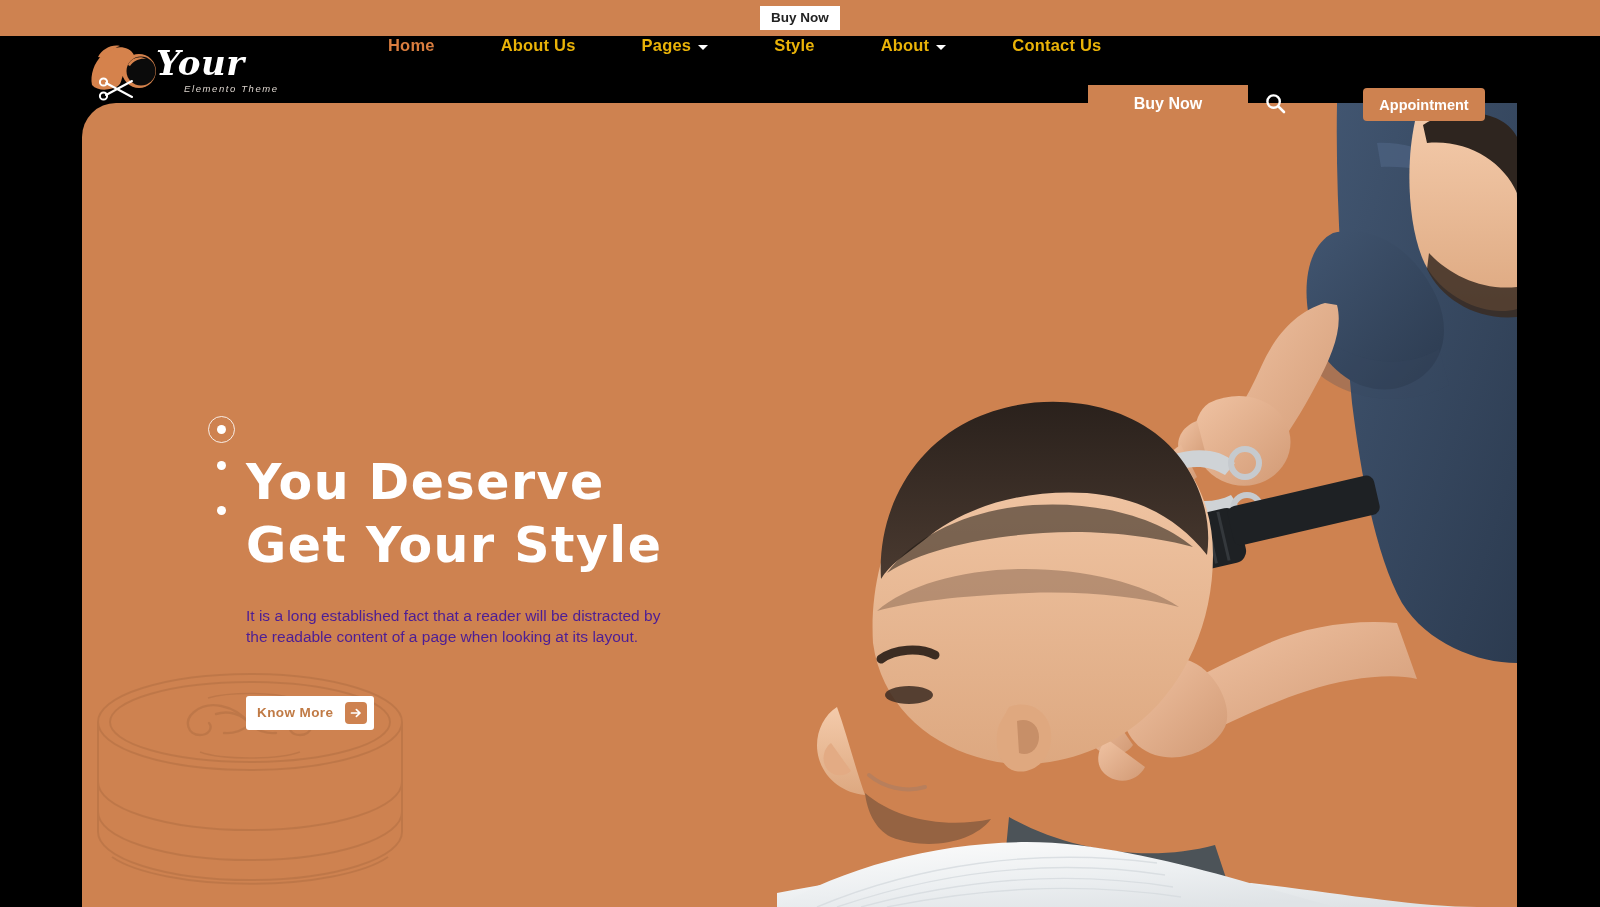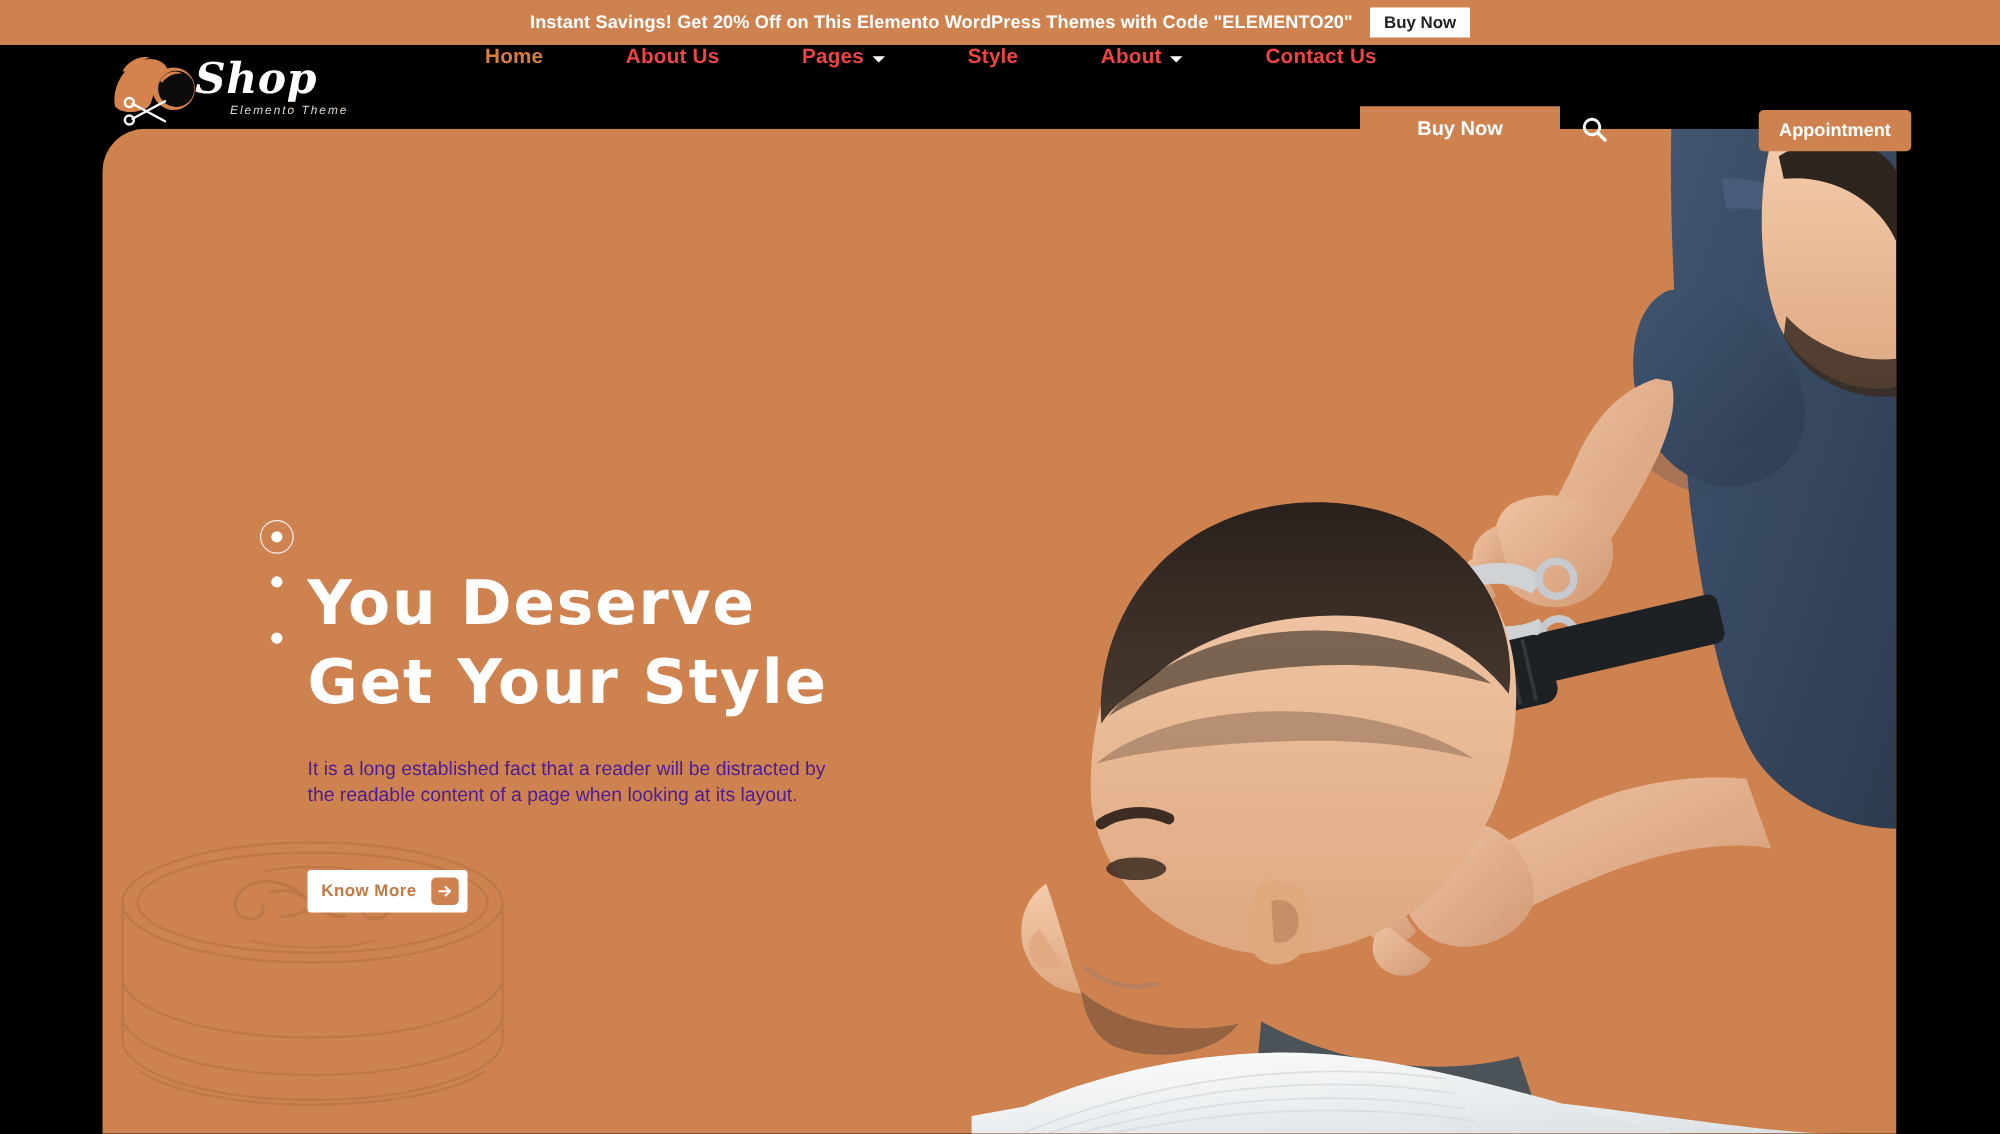--- a/index.html
+++ b/index.html
@@ -51,21 +51,21 @@
   .logo-sub {
     color:#ded6cf; font-size:9.5px; letter-spacing:1.6px;
     font-style:italic; margin-top:3px; margin-left:28px;
   }
 
   .nav {
     position:absolute; left:355px; top:0; height:67px;
     display:flex; align-items:flex-start; gap:0;
   }
   .nav-item {
-    color:#ef4444; font-size:16.5px; font-weight:600;
+    color:#eab308; font-size:16.5px; font-weight:600;
     letter-spacing:.2px; cursor:pointer;
     display:flex; align-items:center; gap:7px;
     padding:0 33px; white-space:nowrap;
   }
   .nav-item.active { color:#d97d3f; }
   .caret {
     width:0; height:0; border-left:5px solid transparent;
     border-right:5px solid transparent; border-top:5.5px solid #ffffff;
     position:relative; top:2px;
   }
@@ -80,21 +80,21 @@
   .search-btn {
     position:absolute; left:1258px; top:50px;
     width:34px; height:34px; background:none; border:none; cursor:pointer;
     display:flex; align-items:center; justify-content:center;
   }
   .appointment-btn {
     position:absolute; left:1363px; top:52px;
     width:122px; height:33px; border-radius:4px;
     background:#ce8250; color:#ffffff;
     font-size:14.5px; font-weight:600; border:none; cursor:pointer;
-    display:flex; align-items:center; justify-content:center;margin-left:44px;
+    display:flex; align-items:center; justify-content:center;
   }
 
   
   .hero {
     position:absolute; left:82px; top:103px;
     width:1435px; height:804px;
     background:#ce8250;
     border-top-left-radius:34px;
     overflow:hidden;
   }
@@ -154,21 +154,20 @@
     width:22px; height:22px; border-radius:4px; background:#ce8250;
     display:flex; align-items:center; justify-content:center;
   }
 </style>
 </head>
 <body>
 
 <div class="page">
 
   <div class="promo">
-    <span class="promo-text">Instant Savings! Get 20% Off on This Elemento WordPress Themes with Code "ELEMENTO20"</span>
     <button class="promo-btn">Buy Now</button>
   </div>
 
   <div class="header">
 
     <div class="logo">
       <div class="logo-mark">
         <svg width="78" height="62" viewBox="0 0 78 62">
 
           <path d="M8 46 C6 36 10 24 18 16 C25 9 36 6 44 10 C50 13 52 19 50 24
@@ -181,21 +180,21 @@
 
           <g stroke="#ffffff" stroke-width="2" fill="none" stroke-linecap="round">
             <path d="M22 44 L48 58"></path>
             <path d="M22 56 L48 42"></path>
             <circle cx="19.5" cy="43" r="3.6"></circle>
             <circle cx="19.5" cy="57" r="3.6"></circle>
           </g>
         </svg>
       </div>
       <div class="logo-text">
-        <div class="logo-name">Shop</div>
+        <div class="logo-name">Your</div>
         <div class="logo-sub">Elemento Theme</div>
       </div>
     </div>
 
     <nav class="nav">
       <div class="nav-item active">
         <span>Home</span>
       </div>
       <div class="nav-item">
         <span>About Us</span>

